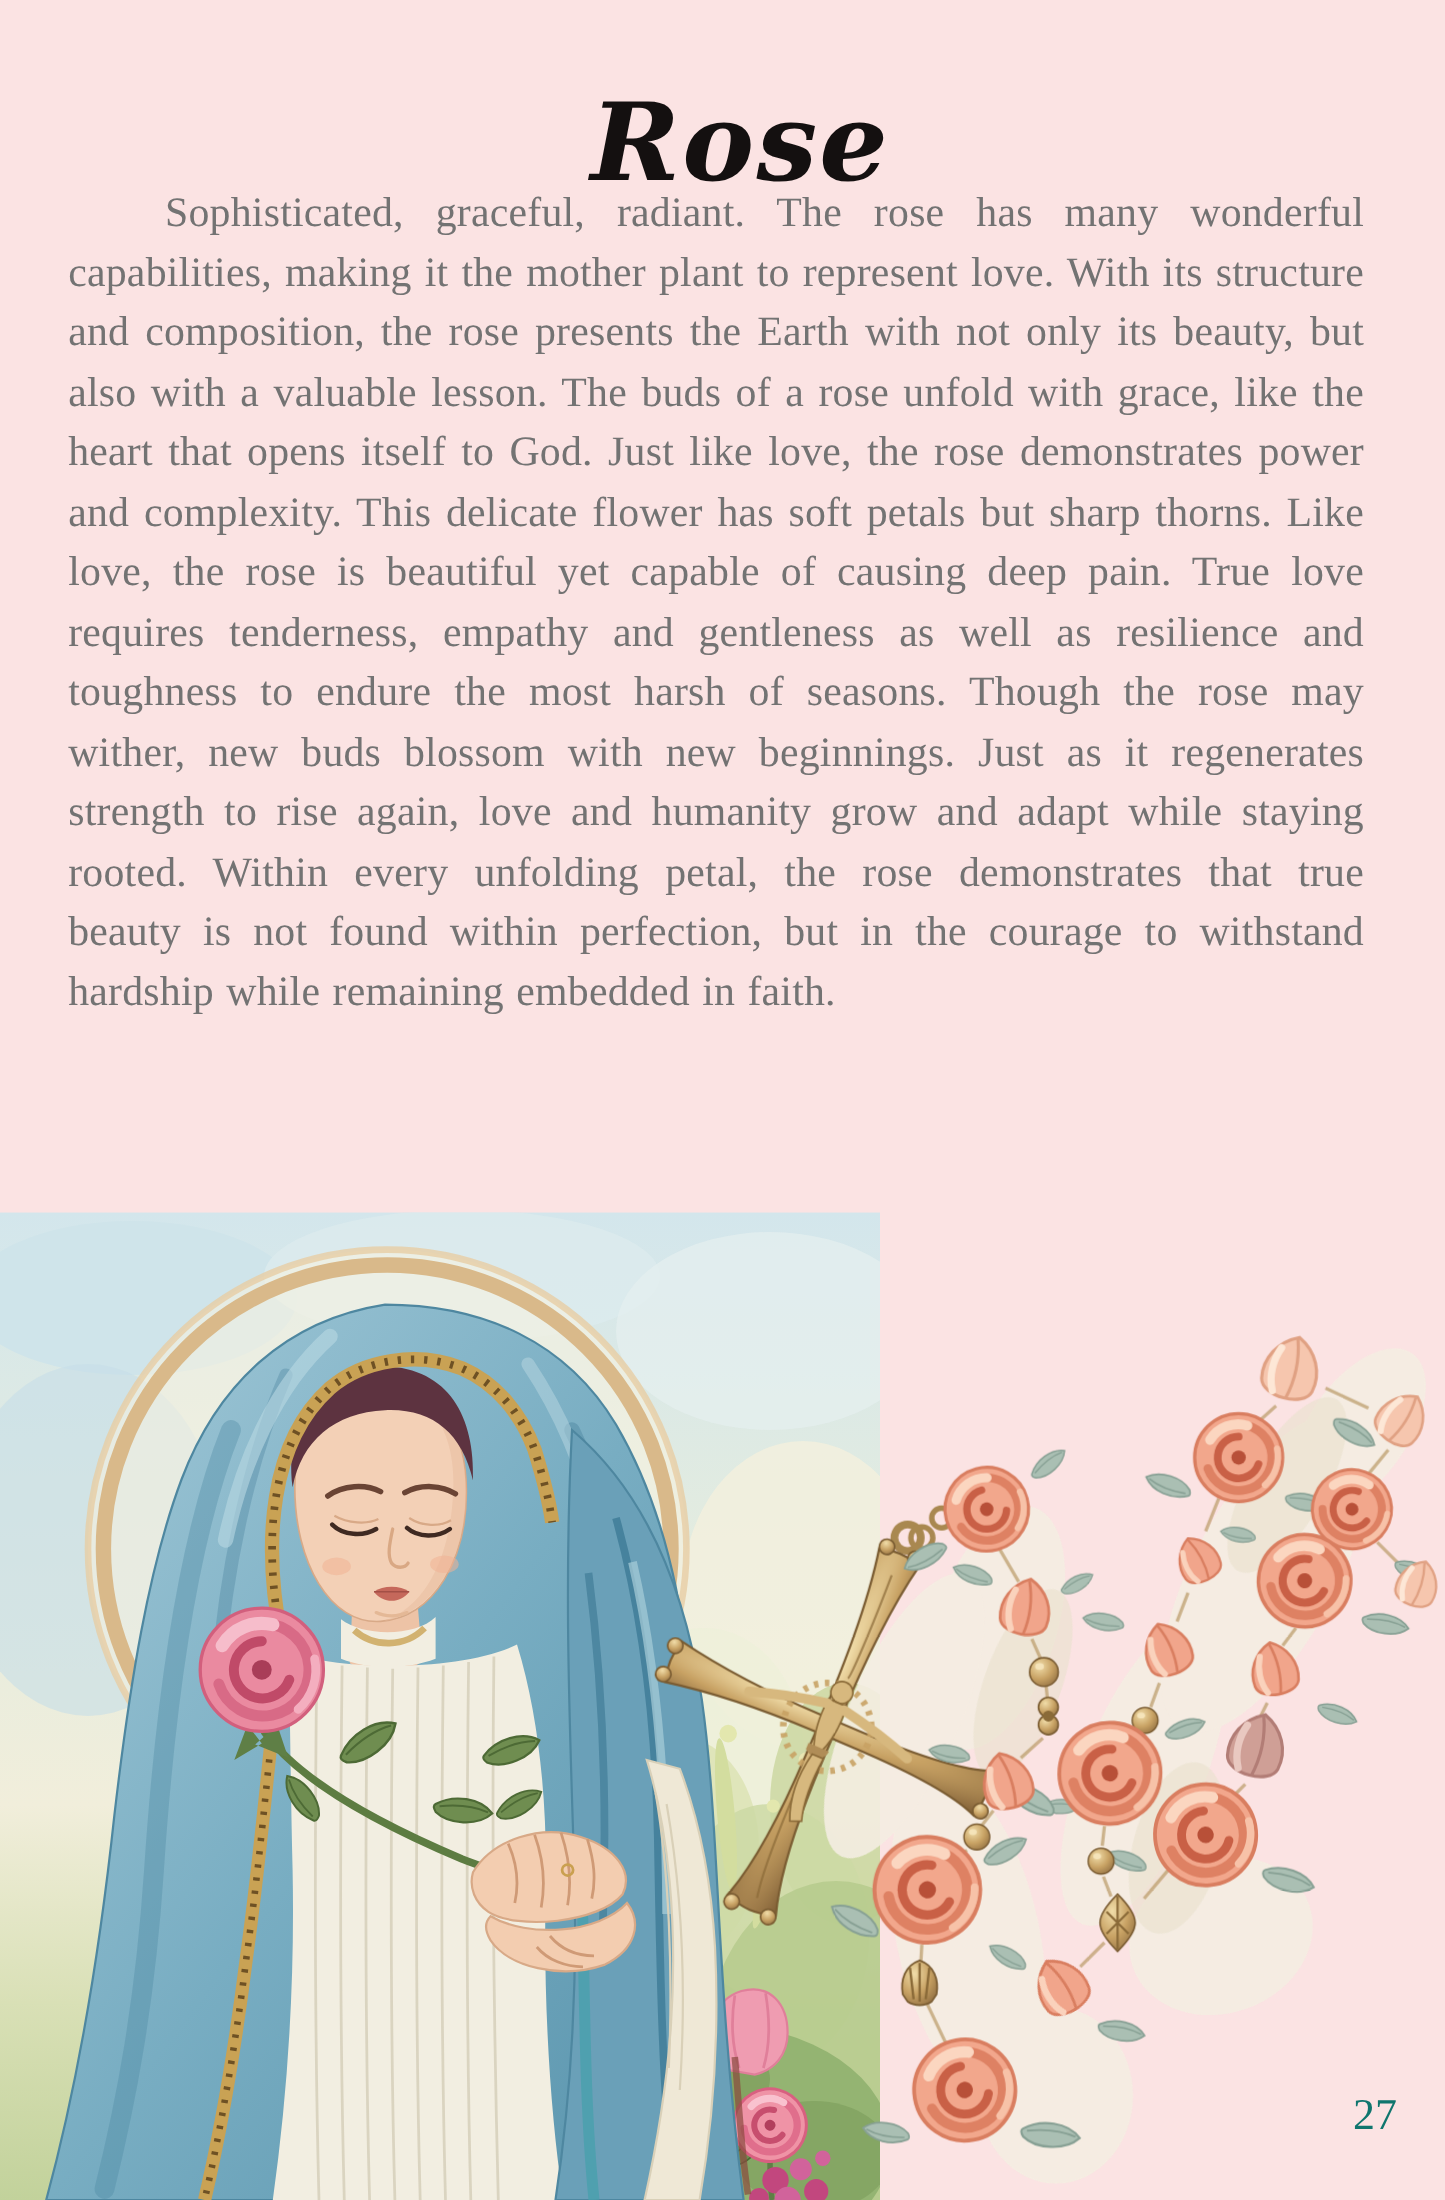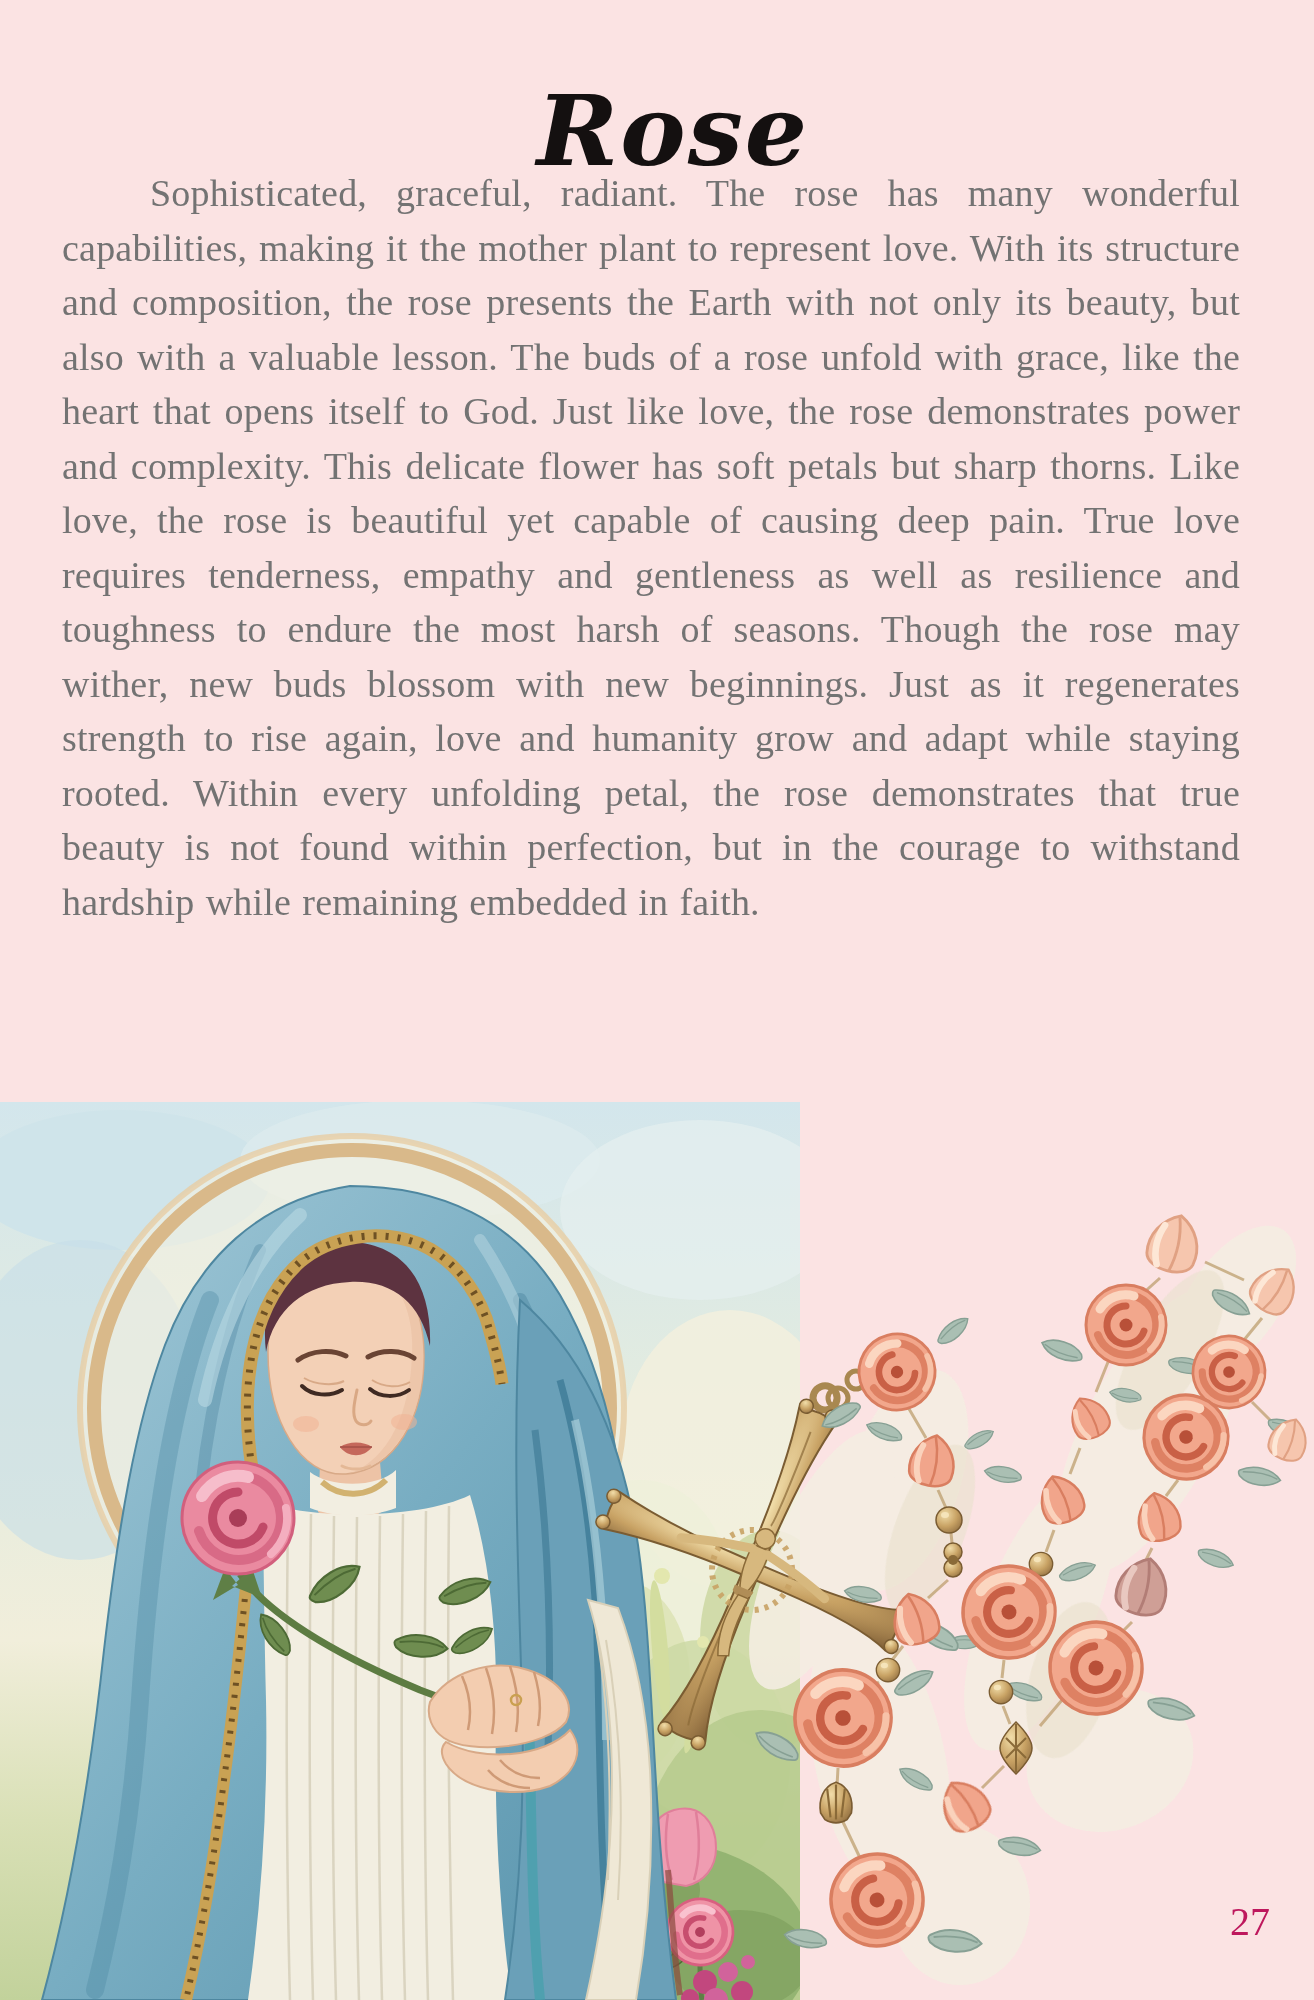--- a/index.html
+++ b/index.html
@@ -5,21 +5,21 @@
   html,body{margin:0;padding:0;background:#fff;}
   .page{position:relative;width:1314px;height:2000px;background:#fbe3e3;overflow:hidden;
         font-family:"Liberation Serif","DejaVu Serif",serif;color:#221b17;}
   .title{position:absolute;top:14px;left:0;width:100%;text-align:center;
          font-family:"DejaVu Serif","Liberation Serif",serif;font-style:italic;font-weight:700;
          font-size:98px;line-height:1.05;color:#141010;letter-spacing:2px;margin-left:16px;}
   .body-text{position:absolute;top:128px;left:62px;width:1178px;
              font-size:38px;line-height:54.5px;text-align:justify;text-indent:88px;
              letter-spacing:.2px;word-spacing:1.5px;color:#737373;}
   .illustration{position:absolute;left:0;top:1102px;width:1314px;height:898px;}
-  .page-number{position:absolute;right:44px;top:1898px;font-size:40px;color:#be185d;}
+  .page-number{position:absolute;right:44px;top:1898px;font-size:40px;color:#0f766e;}
 </style>
 </head>
 <body>
 
 <div class="page">
 
   <h1 class="title">Rose</h1>
 
   <p class="body-text">Sophisticated, graceful, radiant. The rose has many wonderful capabilities, making it the mother plant to represent love. With its structure and composition, the rose presents the Earth with not only its beauty, but also with a valuable lesson. The buds of a rose unfold with grace, like the heart that opens itself to God.  Just like love, the rose demonstrates power and complexity. This delicate flower has soft petals but sharp thorns. Like love, the rose is beautiful yet capable of causing deep pain. True love requires tenderness, empathy and gentleness as well as resilience and toughness to endure the most harsh of seasons. Though the rose may wither, new buds blossom with new beginnings.  Just as it regenerates strength to rise again,  love and humanity grow and adapt while staying rooted.  Within every unfolding petal, the rose demonstrates that true beauty is not found within perfection, but in the courage to withstand hardship while remaining embedded in faith.</p>
 

